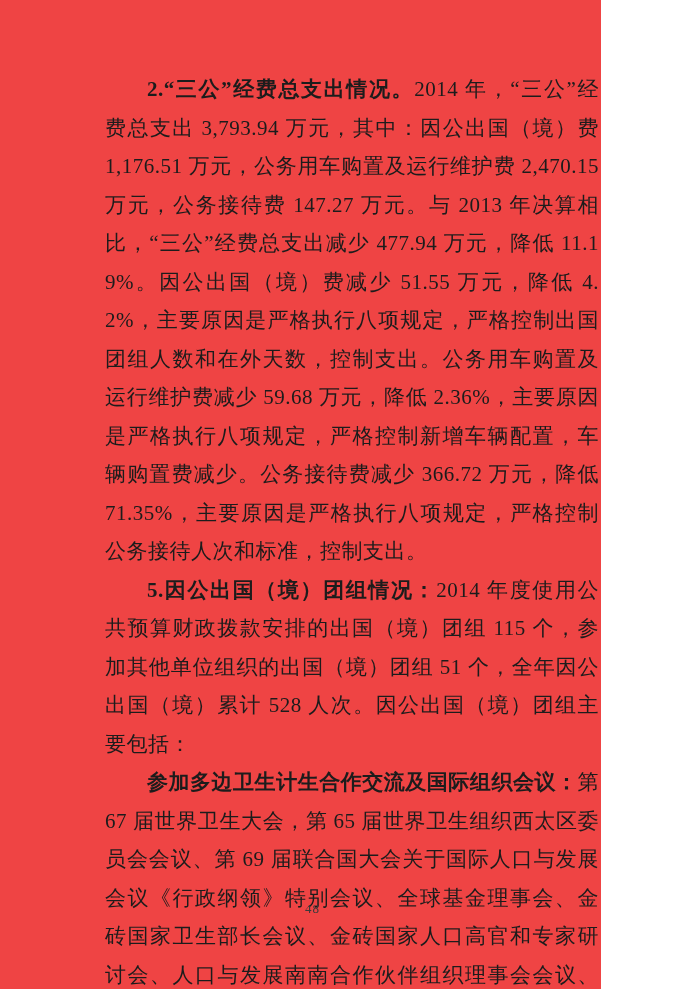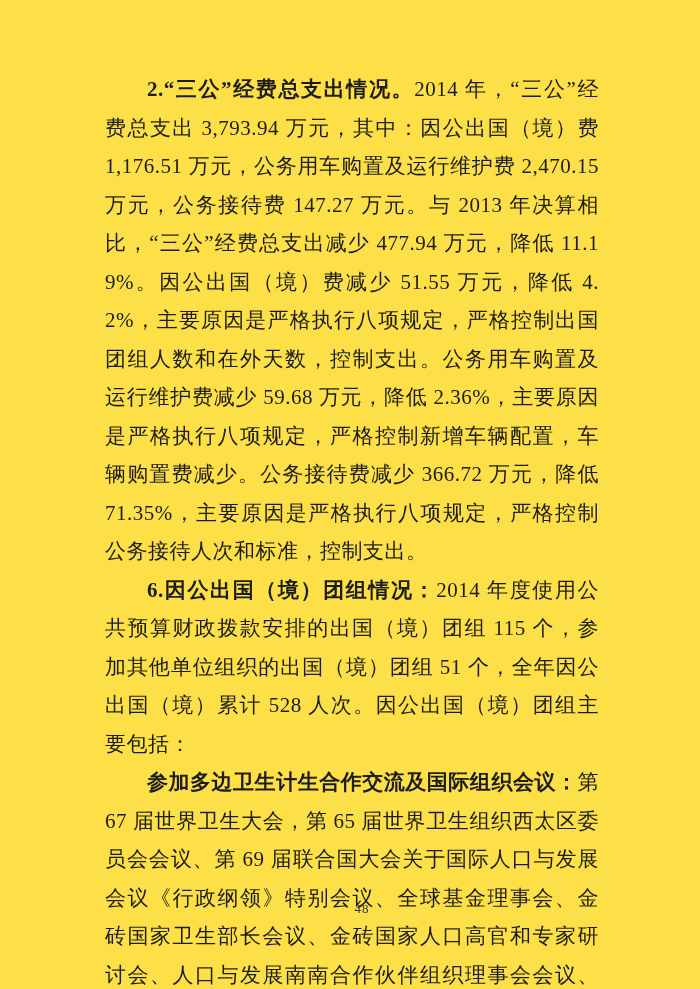--- a/index.html
+++ b/index.html
@@ -2,23 +2,23 @@
 <html><head>
 <meta charset="utf-8">
 <style>
   html, body {
     margin: 0;
     padding: 0;
     background: #ffffff;
   }
   .page {
     position: relative;
-    width: 700px;
+    width: 601px;
     height: 989px;
-    background: #fde047;
+    background: #ef4444;
     overflow: hidden;
     font-family: "Liberation Serif", "DejaVu Serif", serif;
     color: #1c1c1c;
   }
   .content {
     position: absolute;
     left: 105px;
     top: 70px;
     width: 494px;
   }
@@ -48,20 +48,20 @@
   }
 </style>
 </head>
 <body>
 
 <div class="page">
   <div class="content">
 
     <p class="para"><b class="para-heading">2.“三公”经费总支出情况。</b><span>2014 年，“三公”经费总支出 3,793.94 万元，其中：因公出国（境）费 1,176.51 万元，公务用车购置及运行维护费 2,470.15 万元，公务接待费 147.27 万元。与 2013 年决算相比，“三公”经费总支出减少 477.94 万元，降低 11.19%。因公出国（境）费减少 51.55 万元，降低 4.2%，主要原因是严格执行八项规定，严格控制出国团组人数和在外天数，控制支出。公务用车购置及运行维护费减少 59.68 万元，降低 2.36%，主要原因是严格执行八项规定，严格控制新增车辆配置，车辆购置费减少。公务接待费减少 366.72 万元，降低 71.35%，主要原因是严格执行八项规定，严格控制公务接待人次和标准，控制支出。</span></p>
 
-    <p class="para"><b class="para-heading">6.因公出国（境）团组情况：</b><span>2014 年度使用公共预算财政拨款安排的出国（境）团组 115 个，参加其他单位组织的出国（境）团组 51 个，全年因公出国（境）累计 528 人次。因公出国（境）团组主要包括：</span></p>
+    <p class="para"><b class="para-heading">5.因公出国（境）团组情况：</b><span>2014 年度使用公共预算财政拨款安排的出国（境）团组 115 个，参加其他单位组织的出国（境）团组 51 个，全年因公出国（境）累计 528 人次。因公出国（境）团组主要包括：</span></p>
 
     <p class="para"><b class="para-heading">参加多边卫生计生合作交流及国际组织会议：</b><span>第 67 届世界卫生大会，第 65 届世界卫生组织西太区委员会会议、第 69 届联合国大会关于国际人口与发展会议《行政纲领》特别会议、全球基金理事会、金砖国家卫生部长会议、金砖国家人口高官和专家研讨会、人口与发展南南合作伙伴组织理事会会议、东盟与中日韩卫生部长埃博拉特别会议、美国</span></p>
 
   </div>
 
   <div class="page-number">48</div>
 </div>
 
 </body></html>

